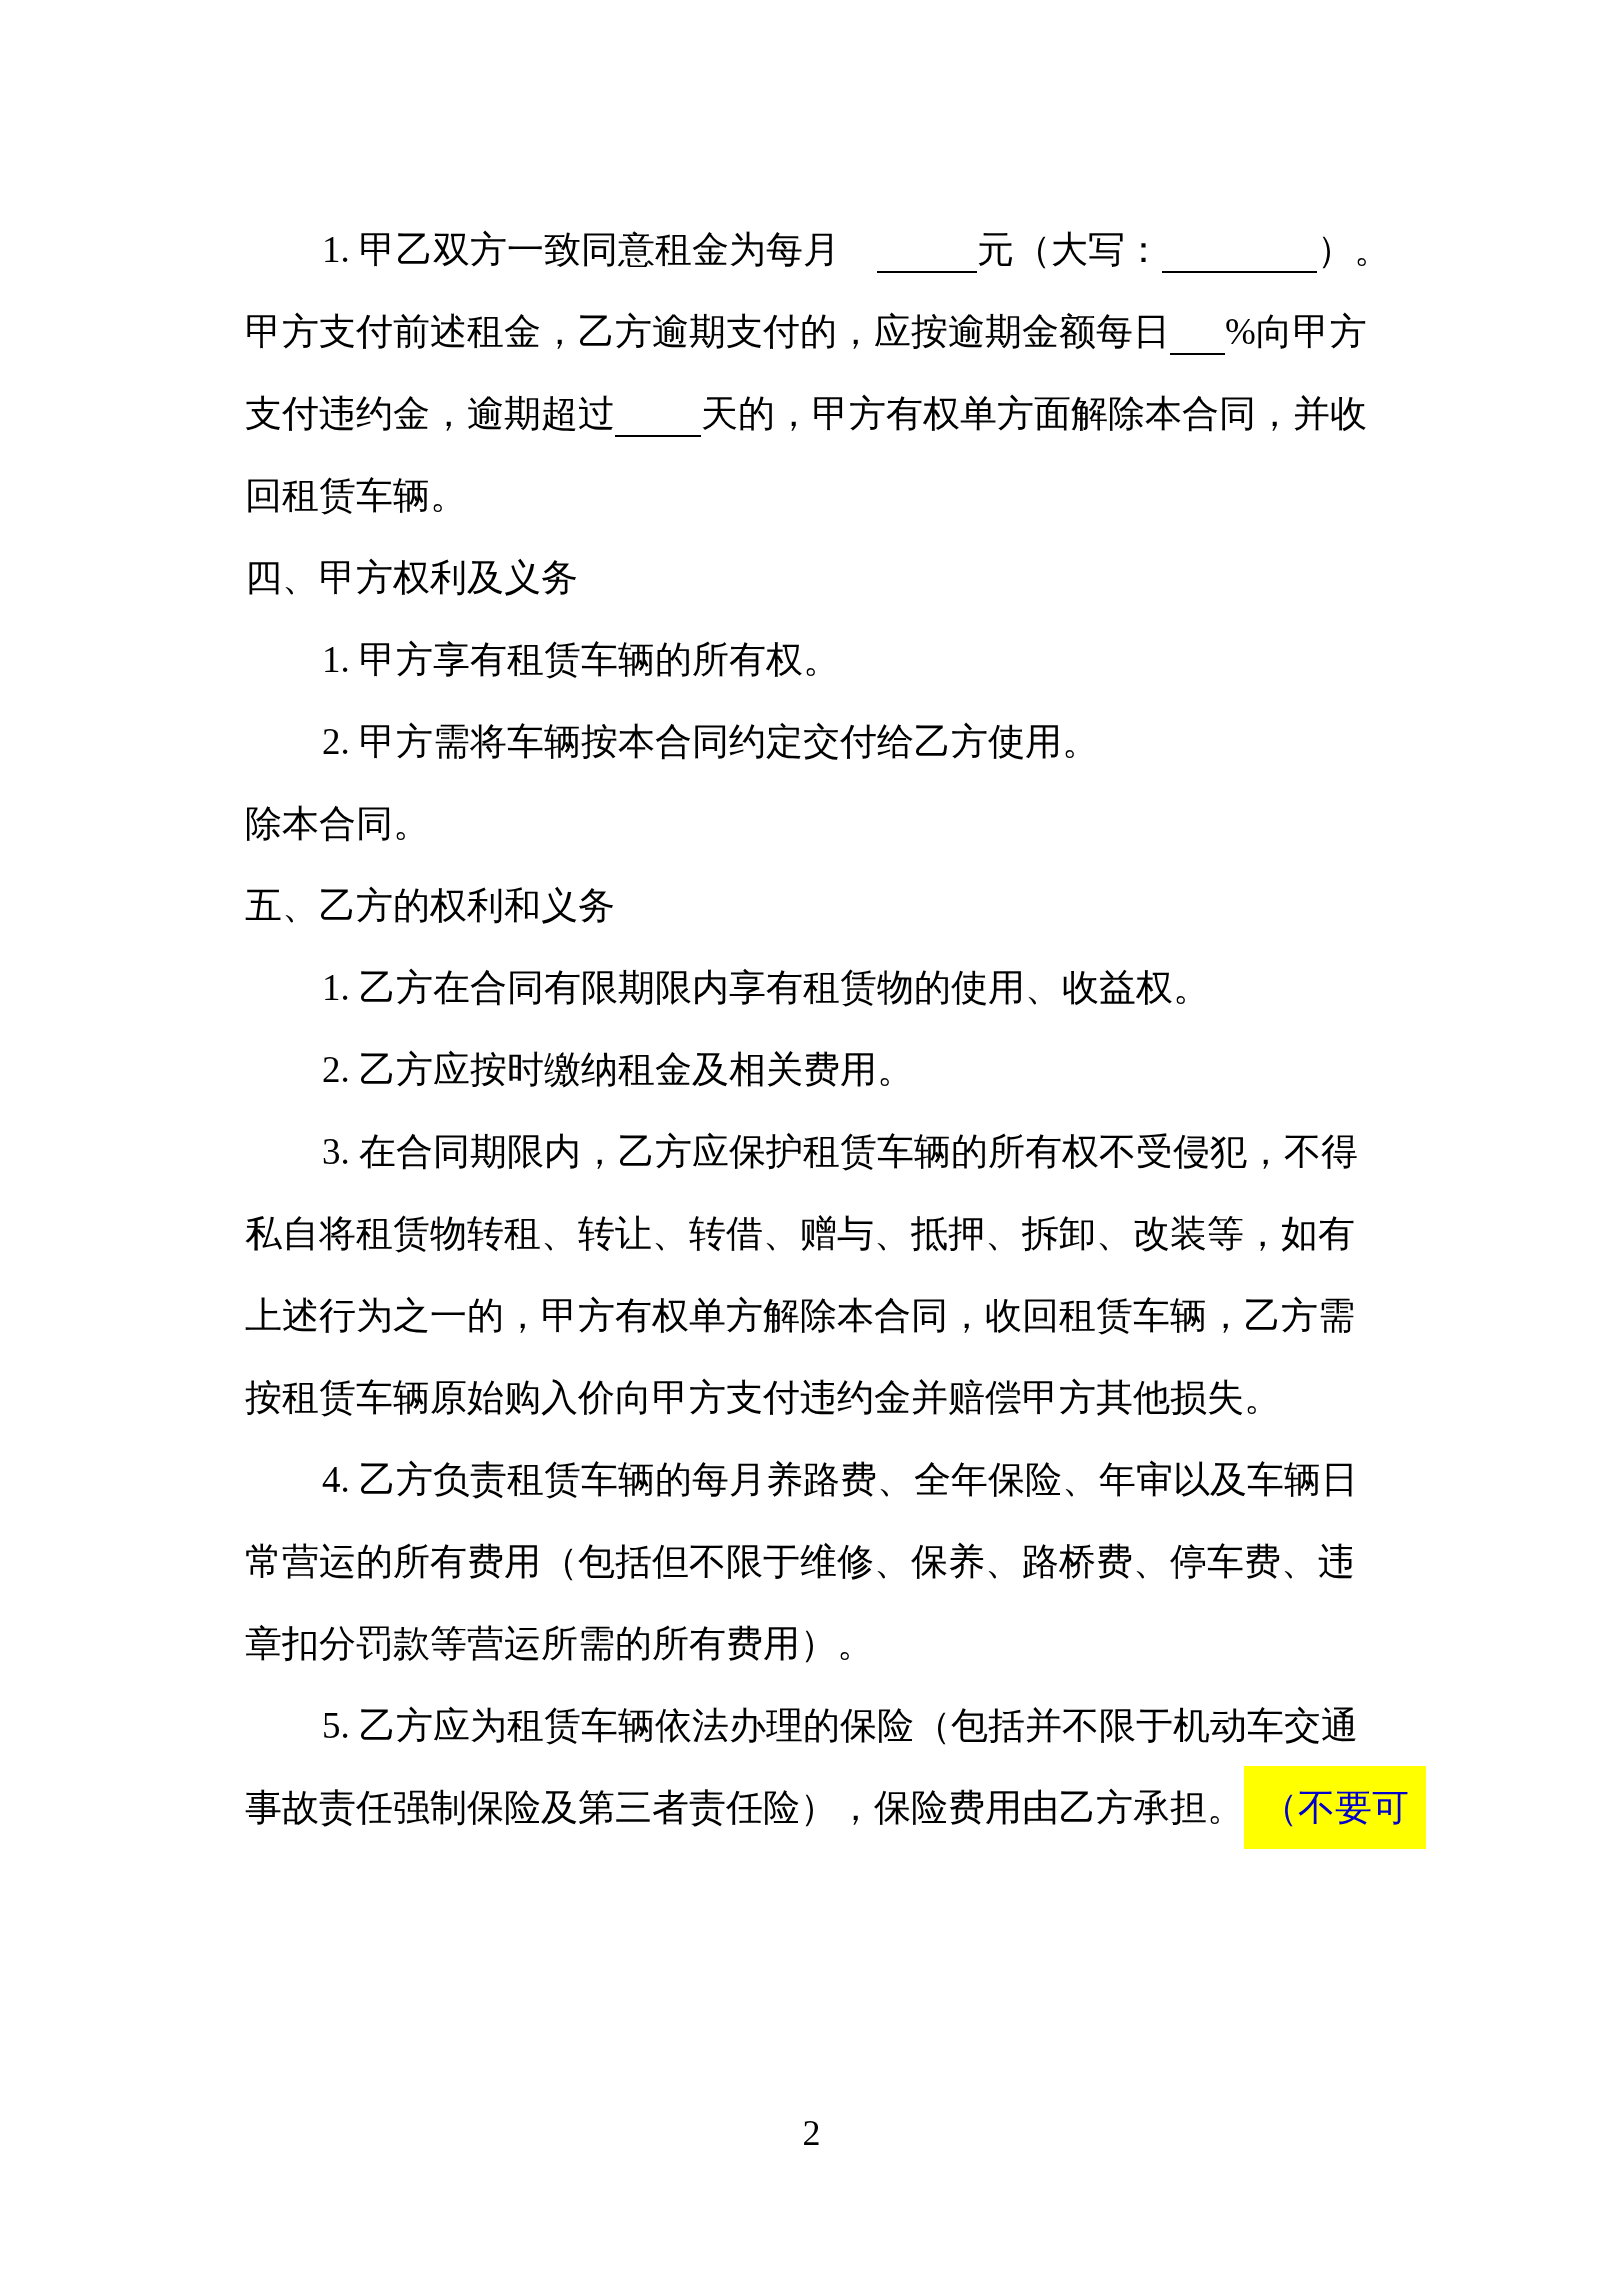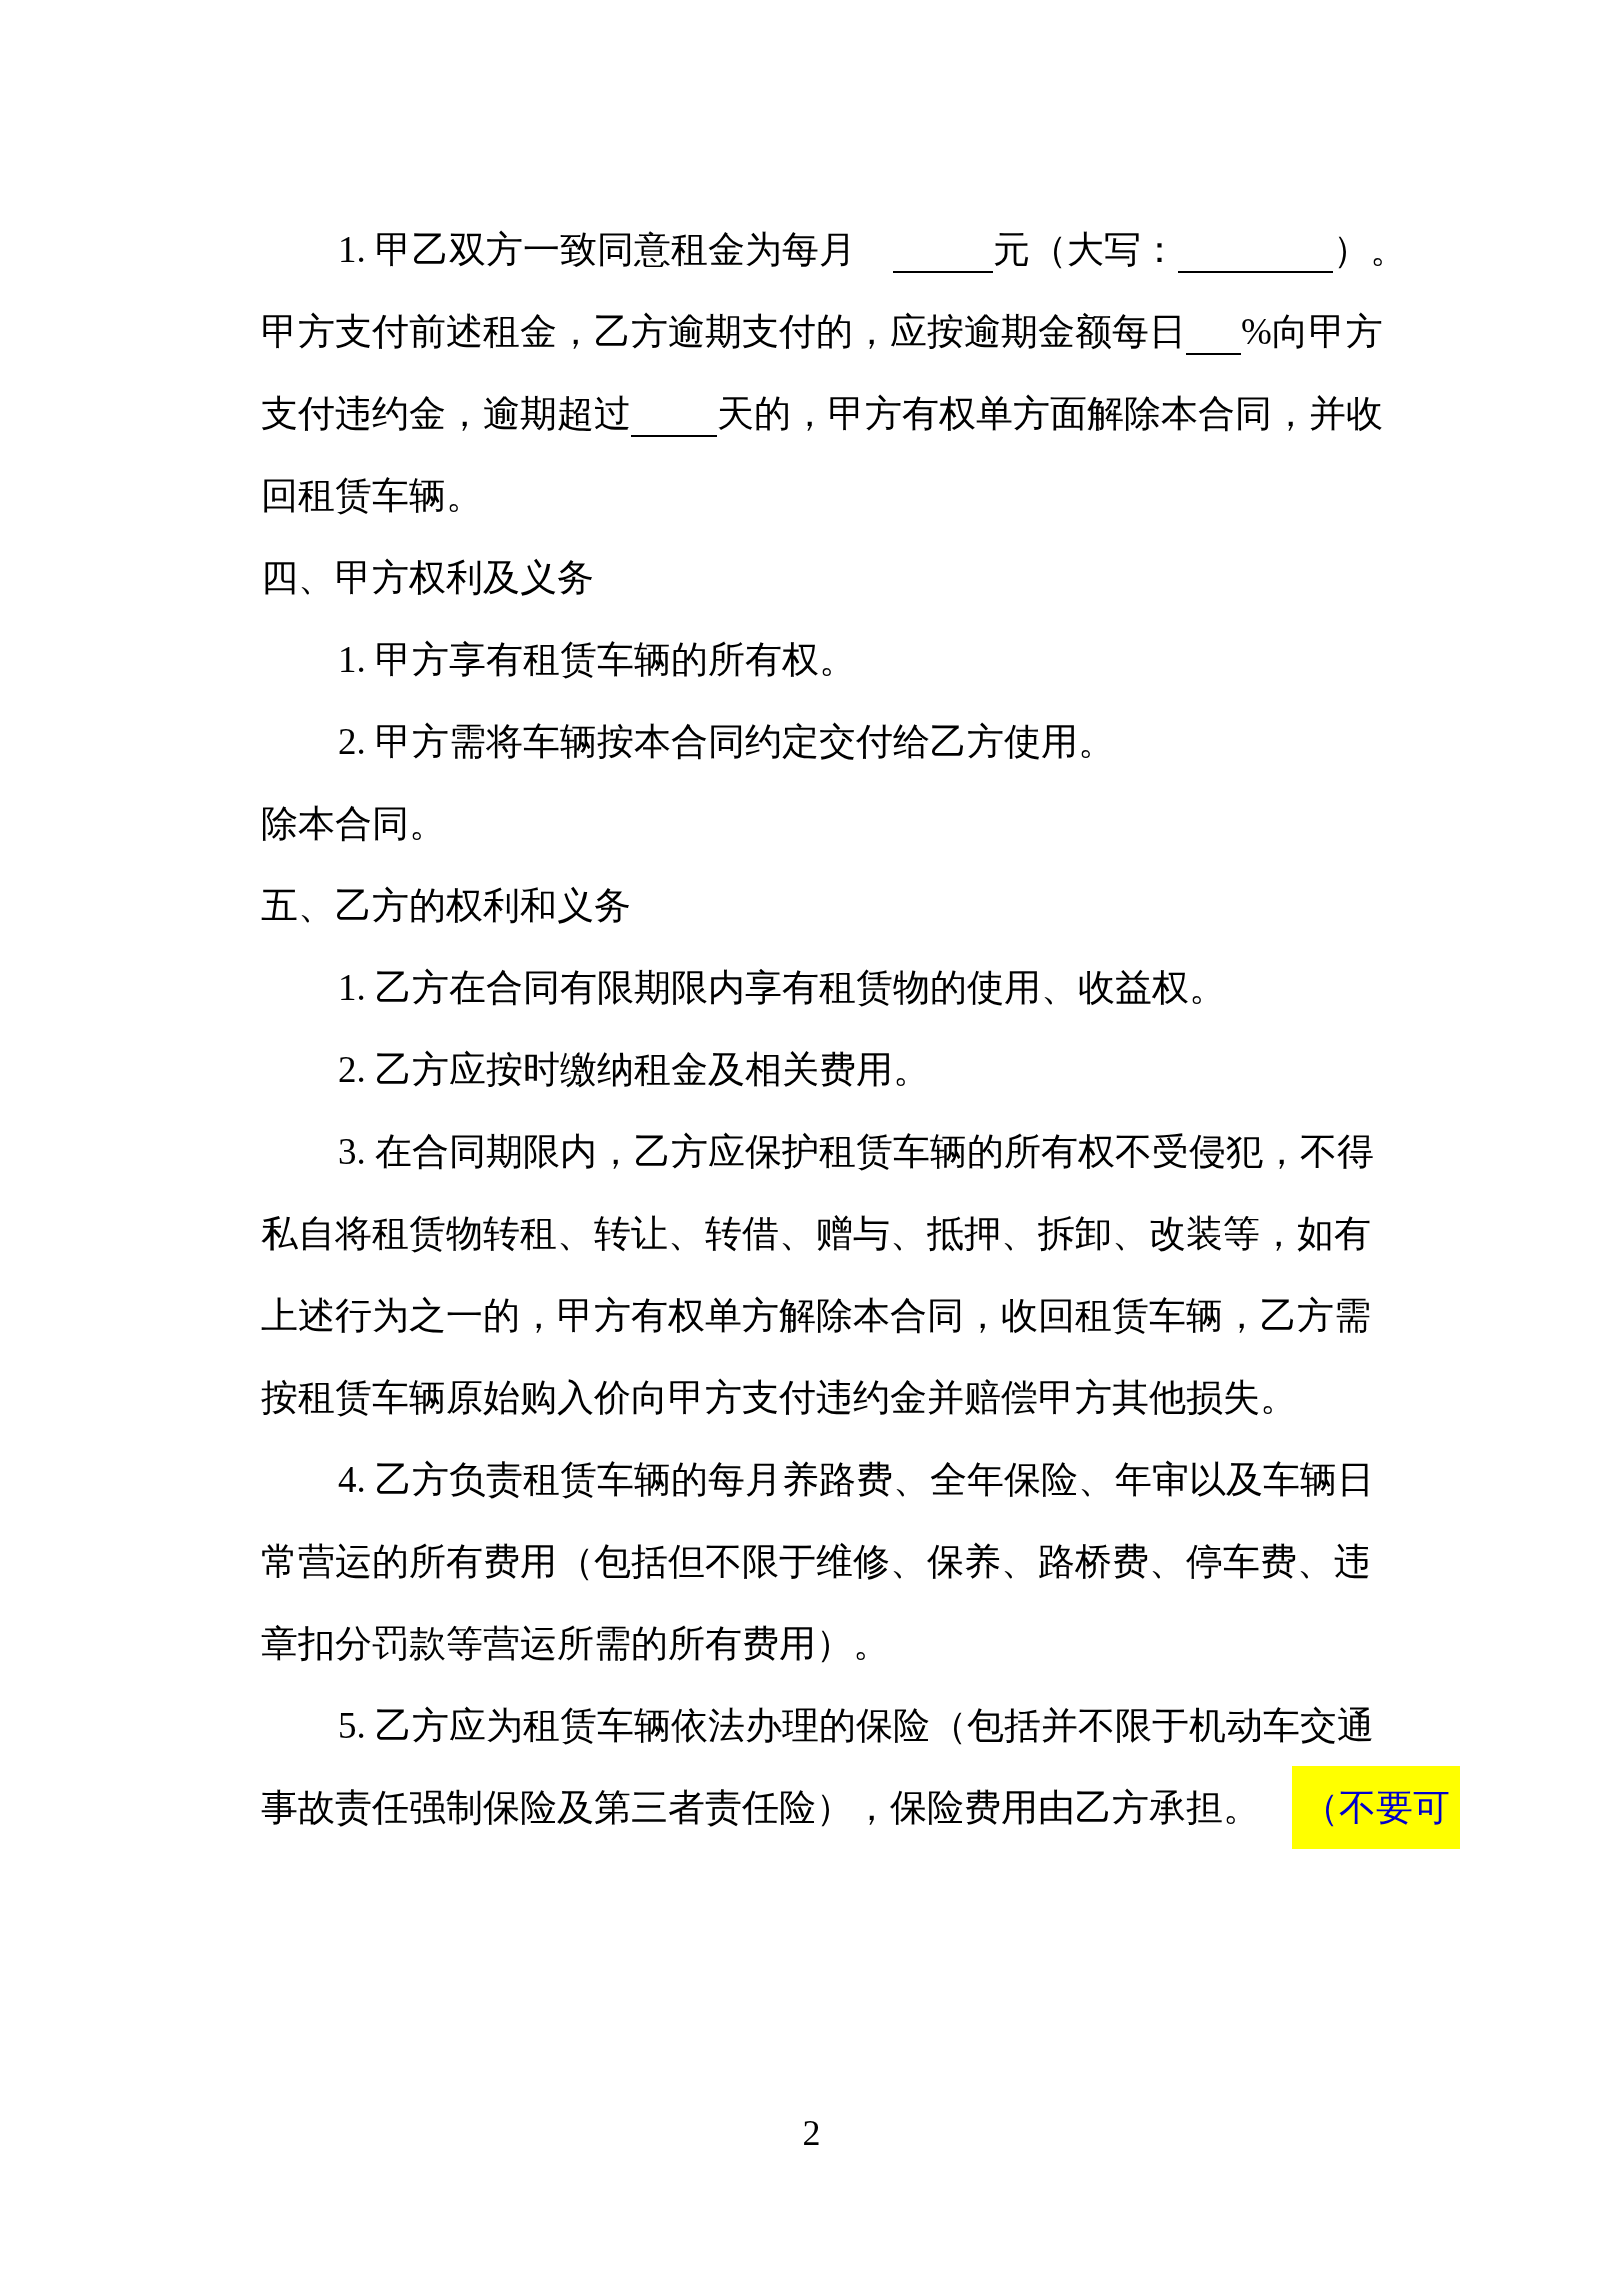--- a/index.html
+++ b/index.html
@@ -4,41 +4,40 @@
 <style>
   html,body{margin:0;padding:0;background:#ffffff;}
   .page{
     position:relative;
     width:1623px;height:2294px;
     background:#ffffff;
     color:#000000;
     font-family:"Liberation Serif","DejaVu Serif",serif;
     overflow:hidden;
   }
-  .content{position:absolute;left:261px;top:209px;width:1141px;}
+  .content{position:absolute;left:245px;top:209px;width:1141px;}
   .line{height:82px;line-height:82px;font-size:37px;white-space:nowrap;}
   .line.indent{padding-left:77px;}
   .line.bold{font-weight:normal;}
   .run{display:inline;}
   .blank{
     display:inline-block;
     border-bottom:2.7px solid #000;
     height:45px;
     vertical-align:-11px;
   }
   .blank.filled{
     vertical-align:baseline;
     line-height:45px;
     text-align:center;
   }
   .hl{
     background:var(--hl-bg,#ffff00);
     color:var(--hl-fg,#0000cc);
-    padding:21px 10px;
-    margin-left:32px;
+    padding:21px 17px;
   }
   .footer{
     position:absolute;top:2111px;left:0;width:100%;
     text-align:center;font-size:36px;line-height:44px;
   }
 </style>
 </head>
 <body>
 
 <div class="page">

